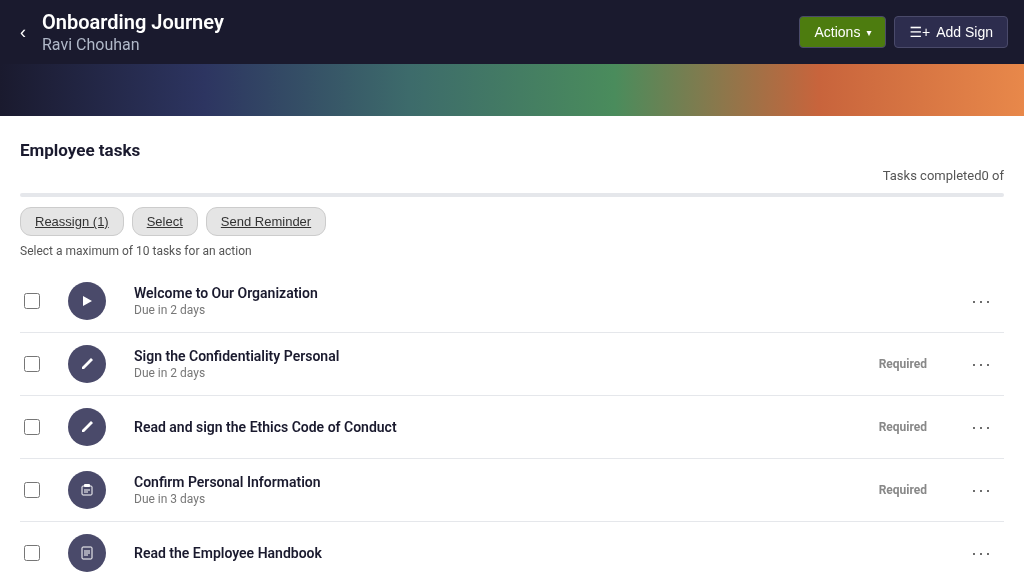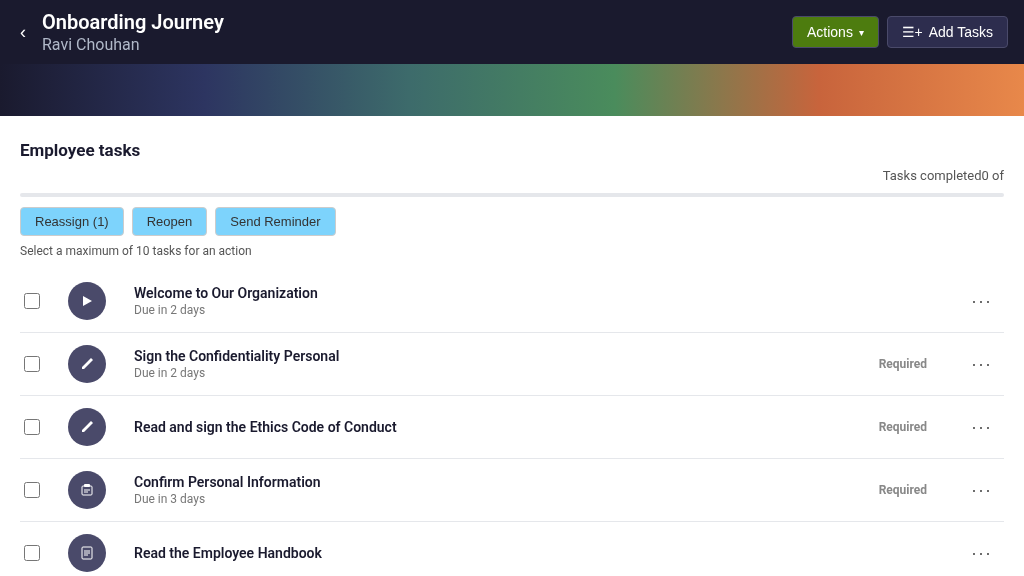--- a/index.html
+++ b/index.html
@@ -73,27 +73,28 @@
     .section-title { font-size: 17px; font-weight: 700; color: #1a1a2e; margin-bottom: 4px; }
     .tasks-completed-row { display: flex; justify-content: flex-end; align-items: center; padding: 4px 0; }
     .tasks-completed-label { font-size: 13px; color: #555; }
     .tasks-completed-value { font-size: 13px; color: #555; }
     .progress-bar-container { height: 4px; background: #e5e7eb; border-radius: 2px; margin: 6px 0 10px; }
     .progress-bar-fill { height: 4px; background: #4caf50; border-radius: 2px; width: 0%; }
 
     
     .action-buttons { display: flex; gap: 8px; margin-bottom: 8px; }
     .btn-outline {
-      background: #7dd3fc;
+      background: #e5e5e5;
       border: 1.5px solid #ccc;
-      border-radius: 4px;
+      border-radius: 11px;
       padding: 6px 14px;
       cursor: pointer;
       font-size: 13px;
       color: #333;
+      text-decoration: underline;
     }
     .max-tasks-hint { font-size: 12px; color: #555; margin-bottom: 12px; }
 
     
     .task-row {
       display: flex;
       align-items: center;
       padding: 12px 4px;
       border-bottom: 1px solid #e5e7eb;
       gap: 28px;
@@ -142,40 +143,40 @@
       <div class="header-subtitle">Ravi Chouhan</div>
     </div>
   </div>
   <div class="header-actions">
     <button class="btn-actions">
       <span>Actions</span>
       <span class="chevron-down">▾</span>
     </button>
     <button class="btn-add-tasks">
       <span>☰+</span>
-      <span>Add Tasks</span>
+      <span>Add Sign</span>
     </button>
   </div>
 </div>
 
 <div class="banner-strip"></div>
 
 <div class="main-content">
   <div class="section-title">Employee tasks</div>
   <div class="tasks-completed-row">
     <span class="tasks-completed-label">Tasks completed</span>
     <span class="tasks-completed-value">0 of</span>
   </div>
   <div class="progress-bar-container">
     <div class="progress-bar-fill"></div>
   </div>
 
   <div class="action-buttons">
     <button class="btn-outline">Reassign (1)</button>
-    <button class="btn-outline">Reopen</button>
+    <button class="btn-outline">Select</button>
     <button class="btn-outline">Send Reminder</button>
   </div>
   <div class="max-tasks-hint">Select a maximum of 10 tasks for an action</div>
 
   <div id="task-list">
       <div class="task-row">
         <input type="checkbox" class="task-checkbox" style="">
         <div class="task-icon">
           <svg width="14" height="14" viewBox="0 0 14 14" fill="white">
             <polygon points="3,2 12,7 3,12"></polygon>

